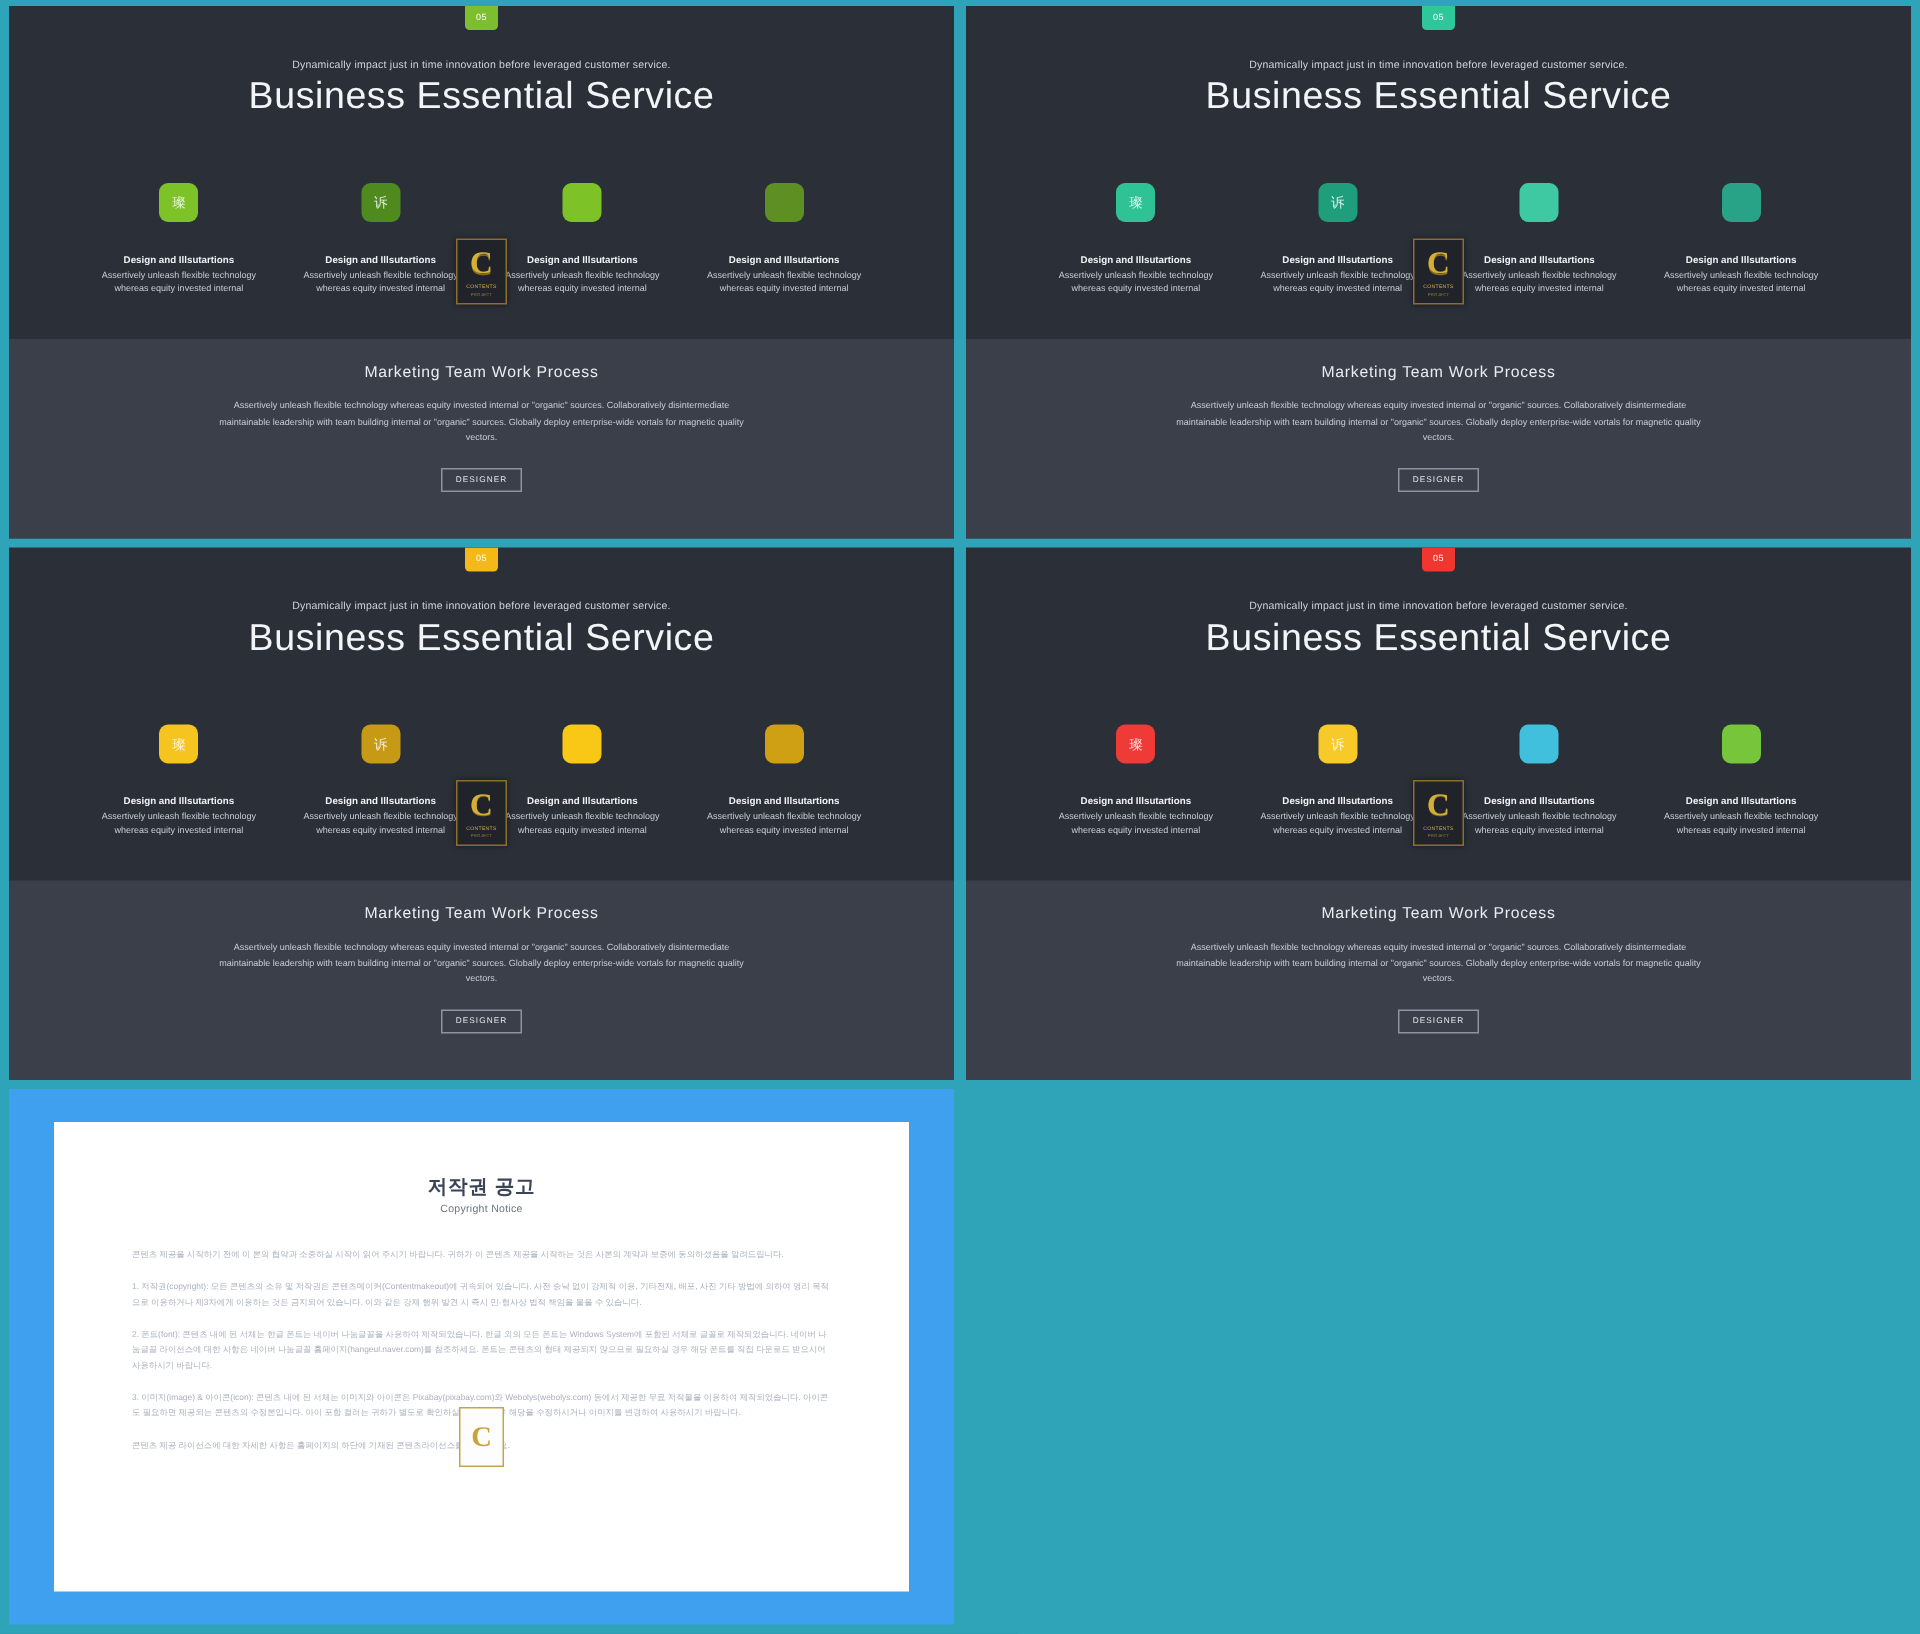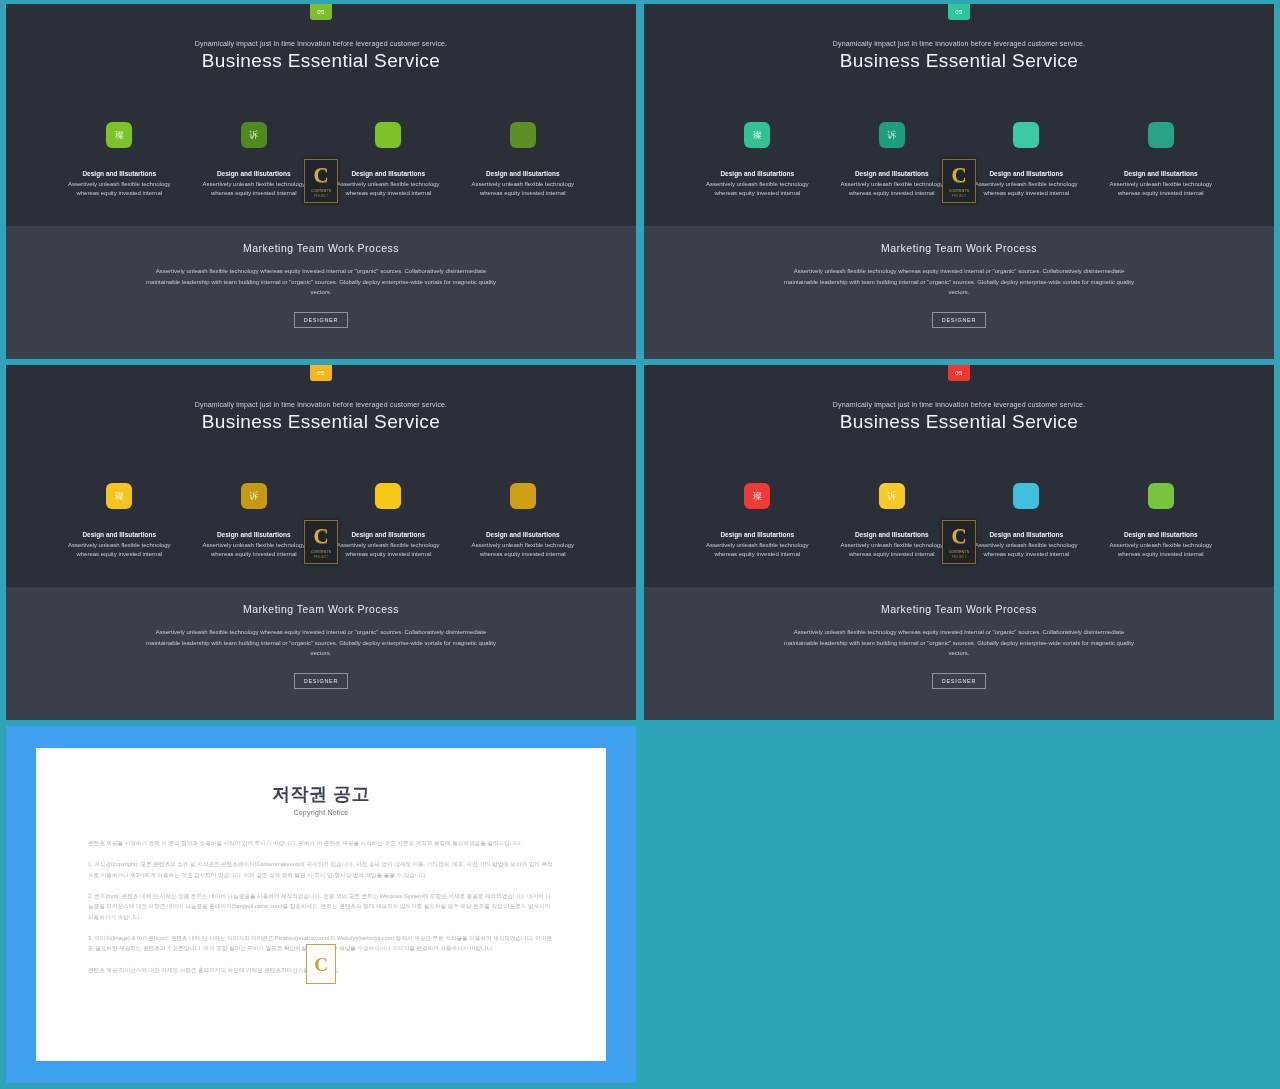--- a/index.html
+++ b/index.html
@@ -32,21 +32,21 @@
   }
 
   .slide-top { position: relative; height: 222px; }
 
   .kicker {
     position: absolute; top: 36px; left: 0; right: 0; text-align: center;
     color: #cfd3da; font-size: 7px; letter-spacing: .15px;
   }
   .headline {
     position: absolute; top: 46px; left: 0; right: 0; text-align: center;
-    color: #f2f4f7; font-size: 19px; font-weight: 400; letter-spacing: .4px;
+    color: #f2f4f7; font-size: 25px; font-weight: 400; letter-spacing: .4px;
   }
 
   .cards {
     position: absolute; top: 118px; left: 0; right: 0;
     display: flex; justify-content: space-around; padding: 0 46px;
   }
   .card { width: 120px; text-align: center; position: relative; }
   .card-icon {
     width: 26px; height: 26px; border-radius: 6px;
     margin: 0 auto 22px auto;
@@ -95,21 +95,21 @@
     position: absolute; left: 6px; top: 726px;
     width: 630px; height: 357px;
     background: #3fa0f0;
     padding: 22px 30px;
   }
   .doc-page {
     width: 100%; height: 100%;
     background: #ffffff;
     padding: 34px 52px 20px 52px;
   }
-  .doc-title-ko { text-align: center; color: #3b4456; font-size: 18px; font-weight: bold; letter-spacing: .5px; }
+  .doc-title-ko { text-align: center; color: #3b4456; font-size: 13px; font-weight: bold; letter-spacing: .5px; }
   .doc-title-en { text-align: center; color: #6b7280; font-size: 7px; margin-top: 3px; letter-spacing: .2px; }
   .doc-body { margin-top: 22px; position: relative; }
   .doc-p { color: #a9b0bd; font-size: 5.6px; line-height: 1.85; margin-bottom: 11px; }
   .doc-wm {
     position: absolute; left: 50%; top: 106px; transform: translateX(-50%);
     width: 30px; height: 40px; border: 1px solid #c6a44a; background: #fdfdfd;
     display: flex; flex-direction: column; align-items: center; justify-content: center;
   }
   .doc-wm .wm-c { font-size: 19px; color: #c8a13a; text-shadow: none; }
 </style>

